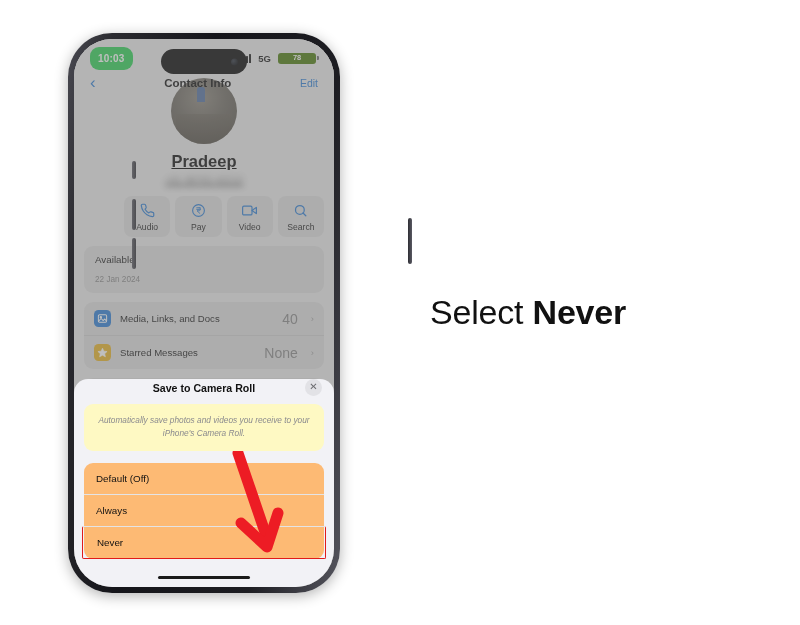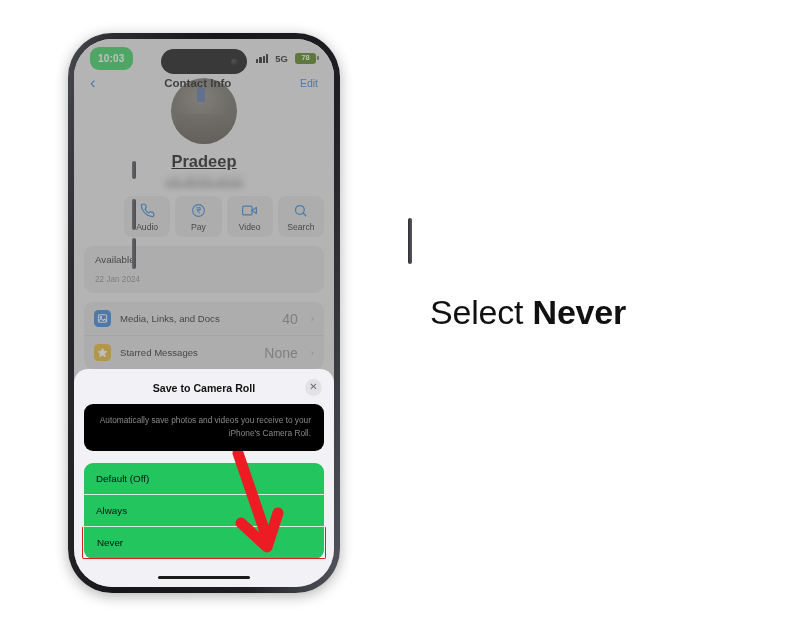--- a/index.html
+++ b/index.html
@@ -44,21 +44,21 @@
   .time-pill {
     background: #31d158; color: #fff; font-size: 10px; font-weight: bold;
     padding: 6px 8px; border-radius: 9px; letter-spacing: .2px;
   }
   .status-right { display: flex; align-items: center; gap: 7px; }
   .sig-bars { display: flex; align-items: flex-end; gap: 1.2px; height: 9px; }
   .sig-bars i { display: block; width: 2.2px; background: #1b1b1b; border-radius: .6px; }
   .sig-bars i:nth-child(1){height:3.5px;} .sig-bars i:nth-child(2){height:5.2px;}
   .sig-bars i:nth-child(3){height:7px;}   .sig-bars i:nth-child(4){height:9px;}
   .net-label { font-size: 9.5px; font-weight: 600; color: #1b1b1b; }
-  .battery { position: relative; width: 21px; height: 11px; border-radius: 3px;
+  .battery { position: relative; width: 38px; height: 11px; border-radius: 3px;
              background: #4d7c0f; display: flex; justify-content: center; }
   .battery span { color: #fff; font-size: 7.4px; font-weight: bold; }
   .battery::after { content:''; position: absolute; right: -2.6px; top: 3.4px;
                     width: 1.9px; height: 4.2px; background: #6e6e6e; border-radius: 0 1px 1px 0; }
 
   .dynamic-island {
     position: absolute; left: 50%; transform: translateX(-50%); top: 10px;
     width: 86px; height: 25px; background: #080808; border-radius: 14px; z-index: 8;
   }
   .island-cam { position: absolute; right: 9px; top: 50%; transform: translateY(-50%);
@@ -109,37 +109,37 @@
   .row-ic { width: 17px; height: 17px; border-radius: 4.5px; flex: none;
             display: flex; align-items: center; justify-content: center; }
   .row-label { font-size: 9.6px; color: #1a1a1a; flex: 1; }
   .row-value { font-size: 14px; color: #8a8a8a; }
   .chev { color: #a0a0a0; font-size: 9.5px; margin-left: 4px; }
 
   
   .sheet {
     position: absolute; left: 0; right: 0; bottom: 0; z-index: 40;
     background: #f2f2f6; border-radius: 14px 14px 38px 38px;
-    padding: 10px 0 0;
+    padding: 0 0 0;
   }
   .sheet-head { position: relative; display: flex; align-items: center;
                 justify-content: center; padding: 3px 0 10px; }
   .sheet-title { font-size: 10.6px; font-weight: bold; color: #111; }
   .sheet-close {
     position: absolute; right: 12px; top: 0px; width: 17px; height: 17px;
     border-radius: 50%; background: #e2e2e6; color: #6c6c70;
     display: flex; align-items: center; justify-content: center;
     font-size: 10px; line-height: 1;
   }
   .sheet-desc {
-    background: #000000; margin: 0 10px; border-radius: 9px;
-    padding: 10px 13px 11px; text-align: right;
-    font-size: 8.3px; line-height: 1.55; color: #8a8a8e;
-  }
-  .options { background: #22c55e; margin: 12px 10px 0; border-radius: 9px; overflow: visible; }
+    background: #fef9c3; margin: 0 10px; border-radius: 9px;
+    padding: 10px 13px 11px; text-align: center;
+    font-size: 8.3px; line-height: 1.55; color: #8a8a8e; font-style: italic;
+  }
+  .options { background: #fdba74; margin: 12px 10px 0; border-radius: 9px; overflow: visible; }
   .opt { padding: 10px 12px; font-size: 9.8px; color: #111; }
   .opt + .opt { border-top: 1px solid #e4e4e6; }
   .opt-highlight {
     border: 1.6px solid #e01b1b; border-radius: 2px;
     margin: 0 -2px; padding: 10px 14px;
   }
   .home-indicator {
     width: 92px; height: 3.4px; background: #1a1a1a; border-radius: 3px;
     margin: 17px auto 8px;
   }

